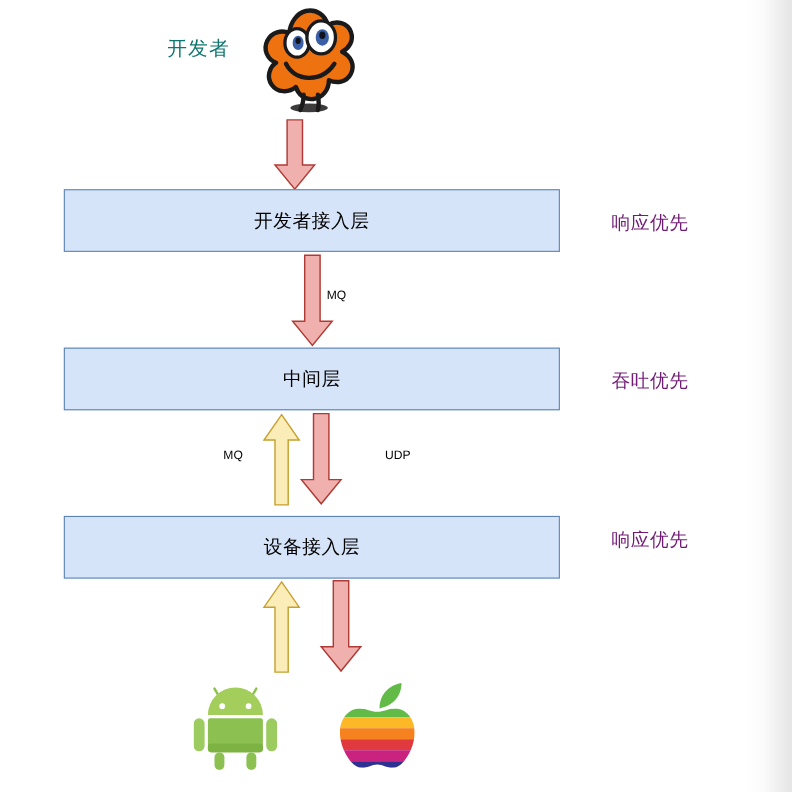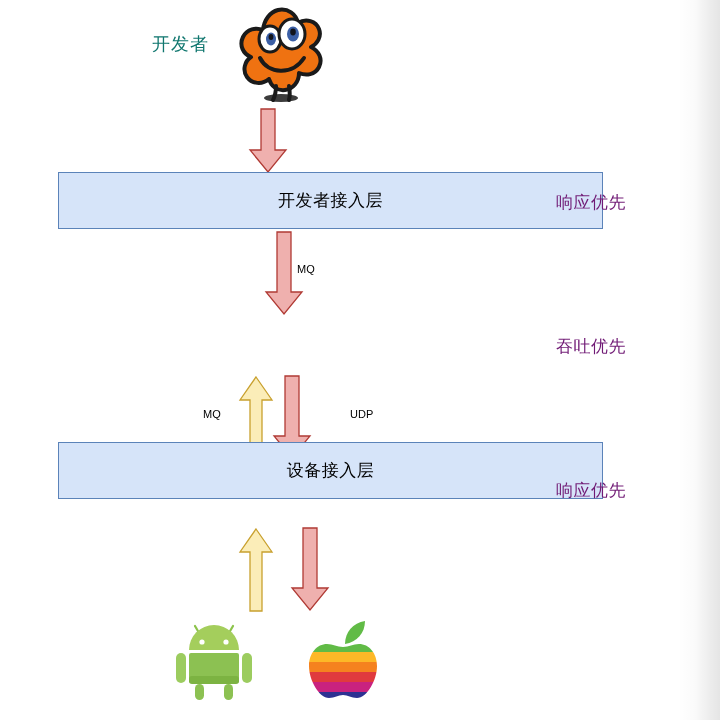--- a/index.html
+++ b/index.html
@@ -28,37 +28,37 @@
     width: 42px;
     height: 720px;
     background: linear-gradient(to right, rgba(255,255,255,0) 0%, rgba(0,0,0,0.02) 40%, rgba(0,0,0,0.075) 78%, rgba(0,0,0,0.10) 100%);
     pointer-events: none;
   }
 
   
   .layer-box {
     position: absolute;
     left: 58px;
-    width: 545px;
+    width: 451px;
     height: 57px;
     background: #d6e4f9;
     border: 1px solid #5b83b9;
     box-sizing: border-box;
     display: flex;
     align-items: center;
     justify-content: center;
   }
   .layer-box-label {
     font-size: 17px;
     color: #000000;
     letter-spacing: 0.5px;
   }
   #box-dev  { top: 172px; }
   #box-mid  { top: 316px; }
-  #box-devc { top: 442px; }
+  #box-devc { top: 469px; }
 
   
   .side-note {
     position: absolute;
     left: 556px;
     font-size: 17px;
     color: #701a75;
     letter-spacing: 0.5px;
     white-space: nowrap;
   }
@@ -132,20 +132,23 @@
   <div class="layer-box" id="box-dev">
     <span class="layer-box-label">开发者接入层</span>
   </div>
   <div class="side-note" id="note-1">响应优先</div>
 
   <svg class="arrow" id="arrow-dev-mid" style="left:264px; top:232px;" width="40" height="84" viewBox="0 0 40 84">
     <polygon points="13,0 27,0 27,60 38,60 20,82 2,60 13,60" fill="#efb0ae" stroke="#b03a34" stroke-width="1.3"></polygon>
   </svg>
   <div class="edge-caption" id="cap-mq-top">MQ</div>
 
+  <div class="layer-box" id="box-mid">
+    <span class="layer-box-label">中间层</span>
+  </div>
   <div class="side-note" id="note-2">吞吐优先</div>
 
   <svg class="arrow" id="arrow-devc-mid" style="left:238px; top:376px;" width="36" height="84" viewBox="0 0 36 84">
     <polygon points="18,1 34,24 24,24 24,83 12,83 12,24 2,24" fill="#fbedb8" stroke="#c8a02e" stroke-width="1.3"></polygon>
   </svg>
   <div class="edge-caption" id="cap-mq-up">MQ</div>
 
   <svg class="arrow" id="arrow-mid-devc" style="left:272px; top:376px;" width="40" height="84" viewBox="0 0 40 84">
     <polygon points="13,0 27,0 27,60 38,60 20,82 2,60 13,60" fill="#efb0ae" stroke="#b03a34" stroke-width="1.3"></polygon>
   </svg>

